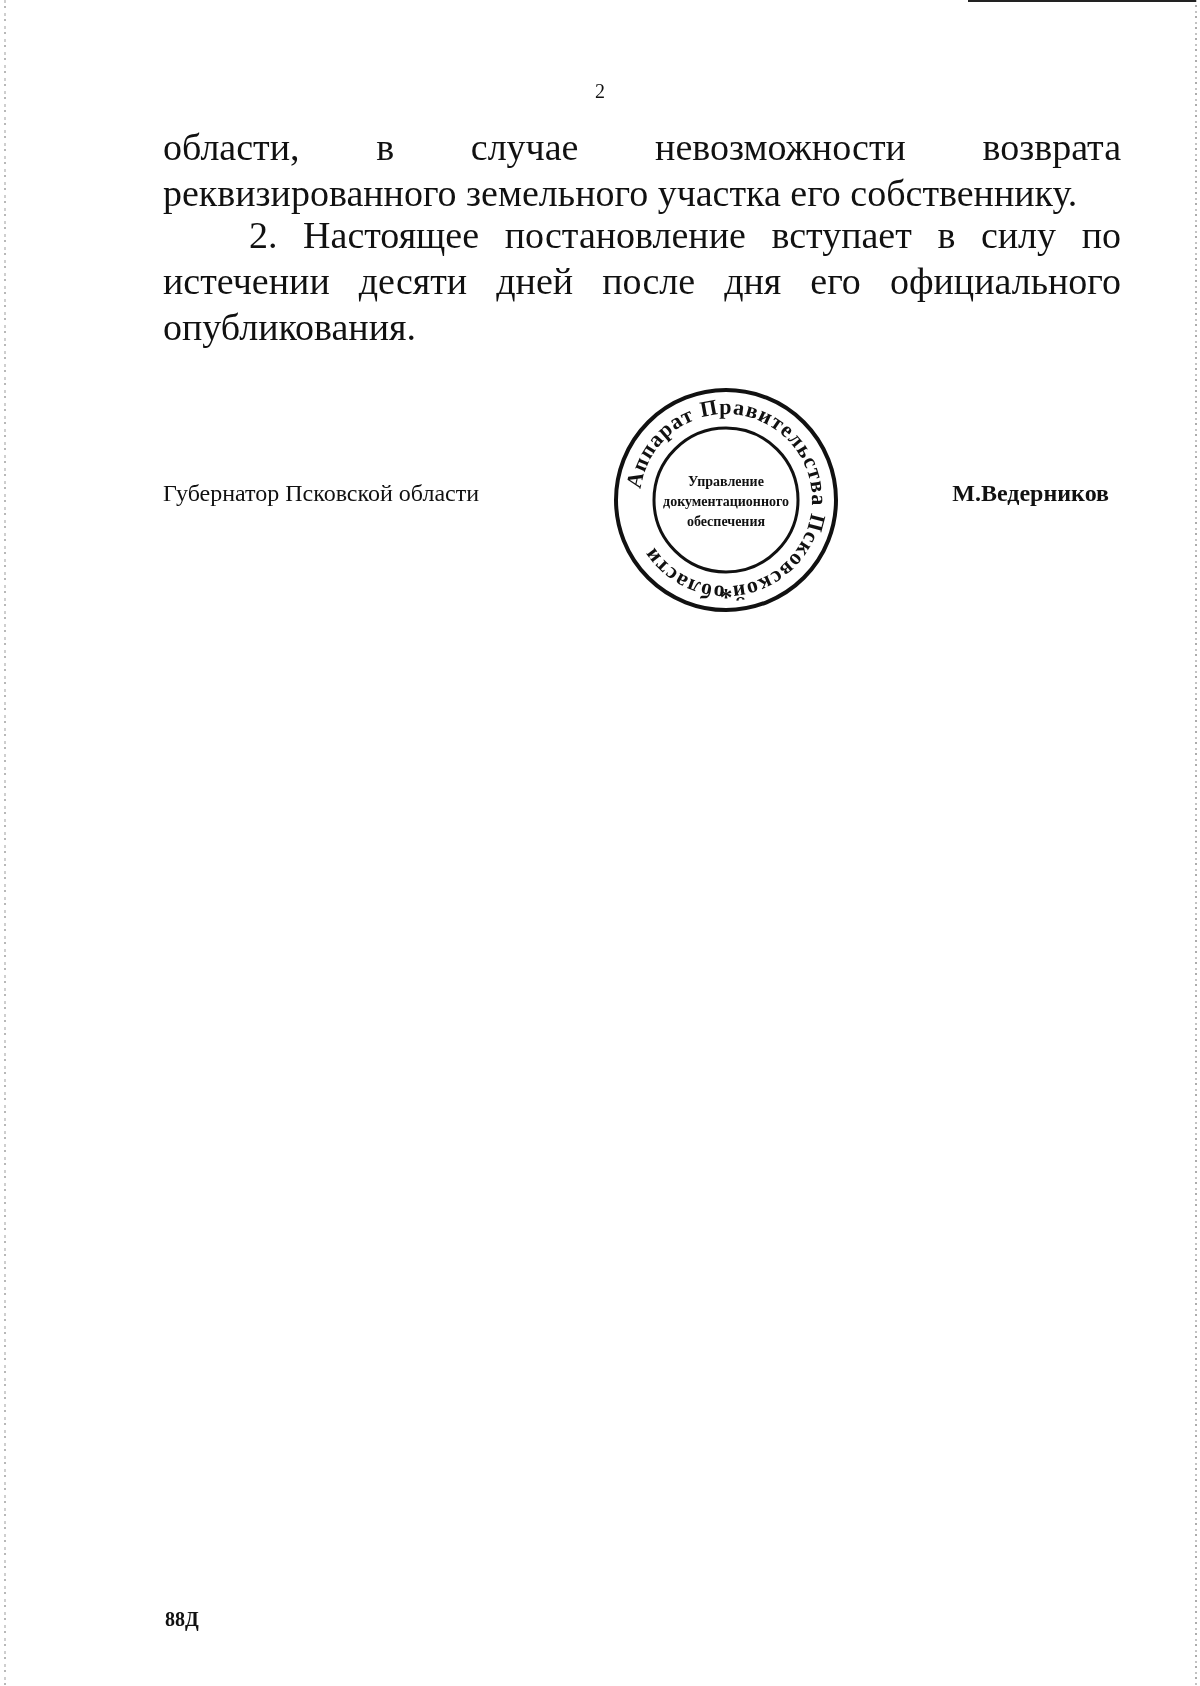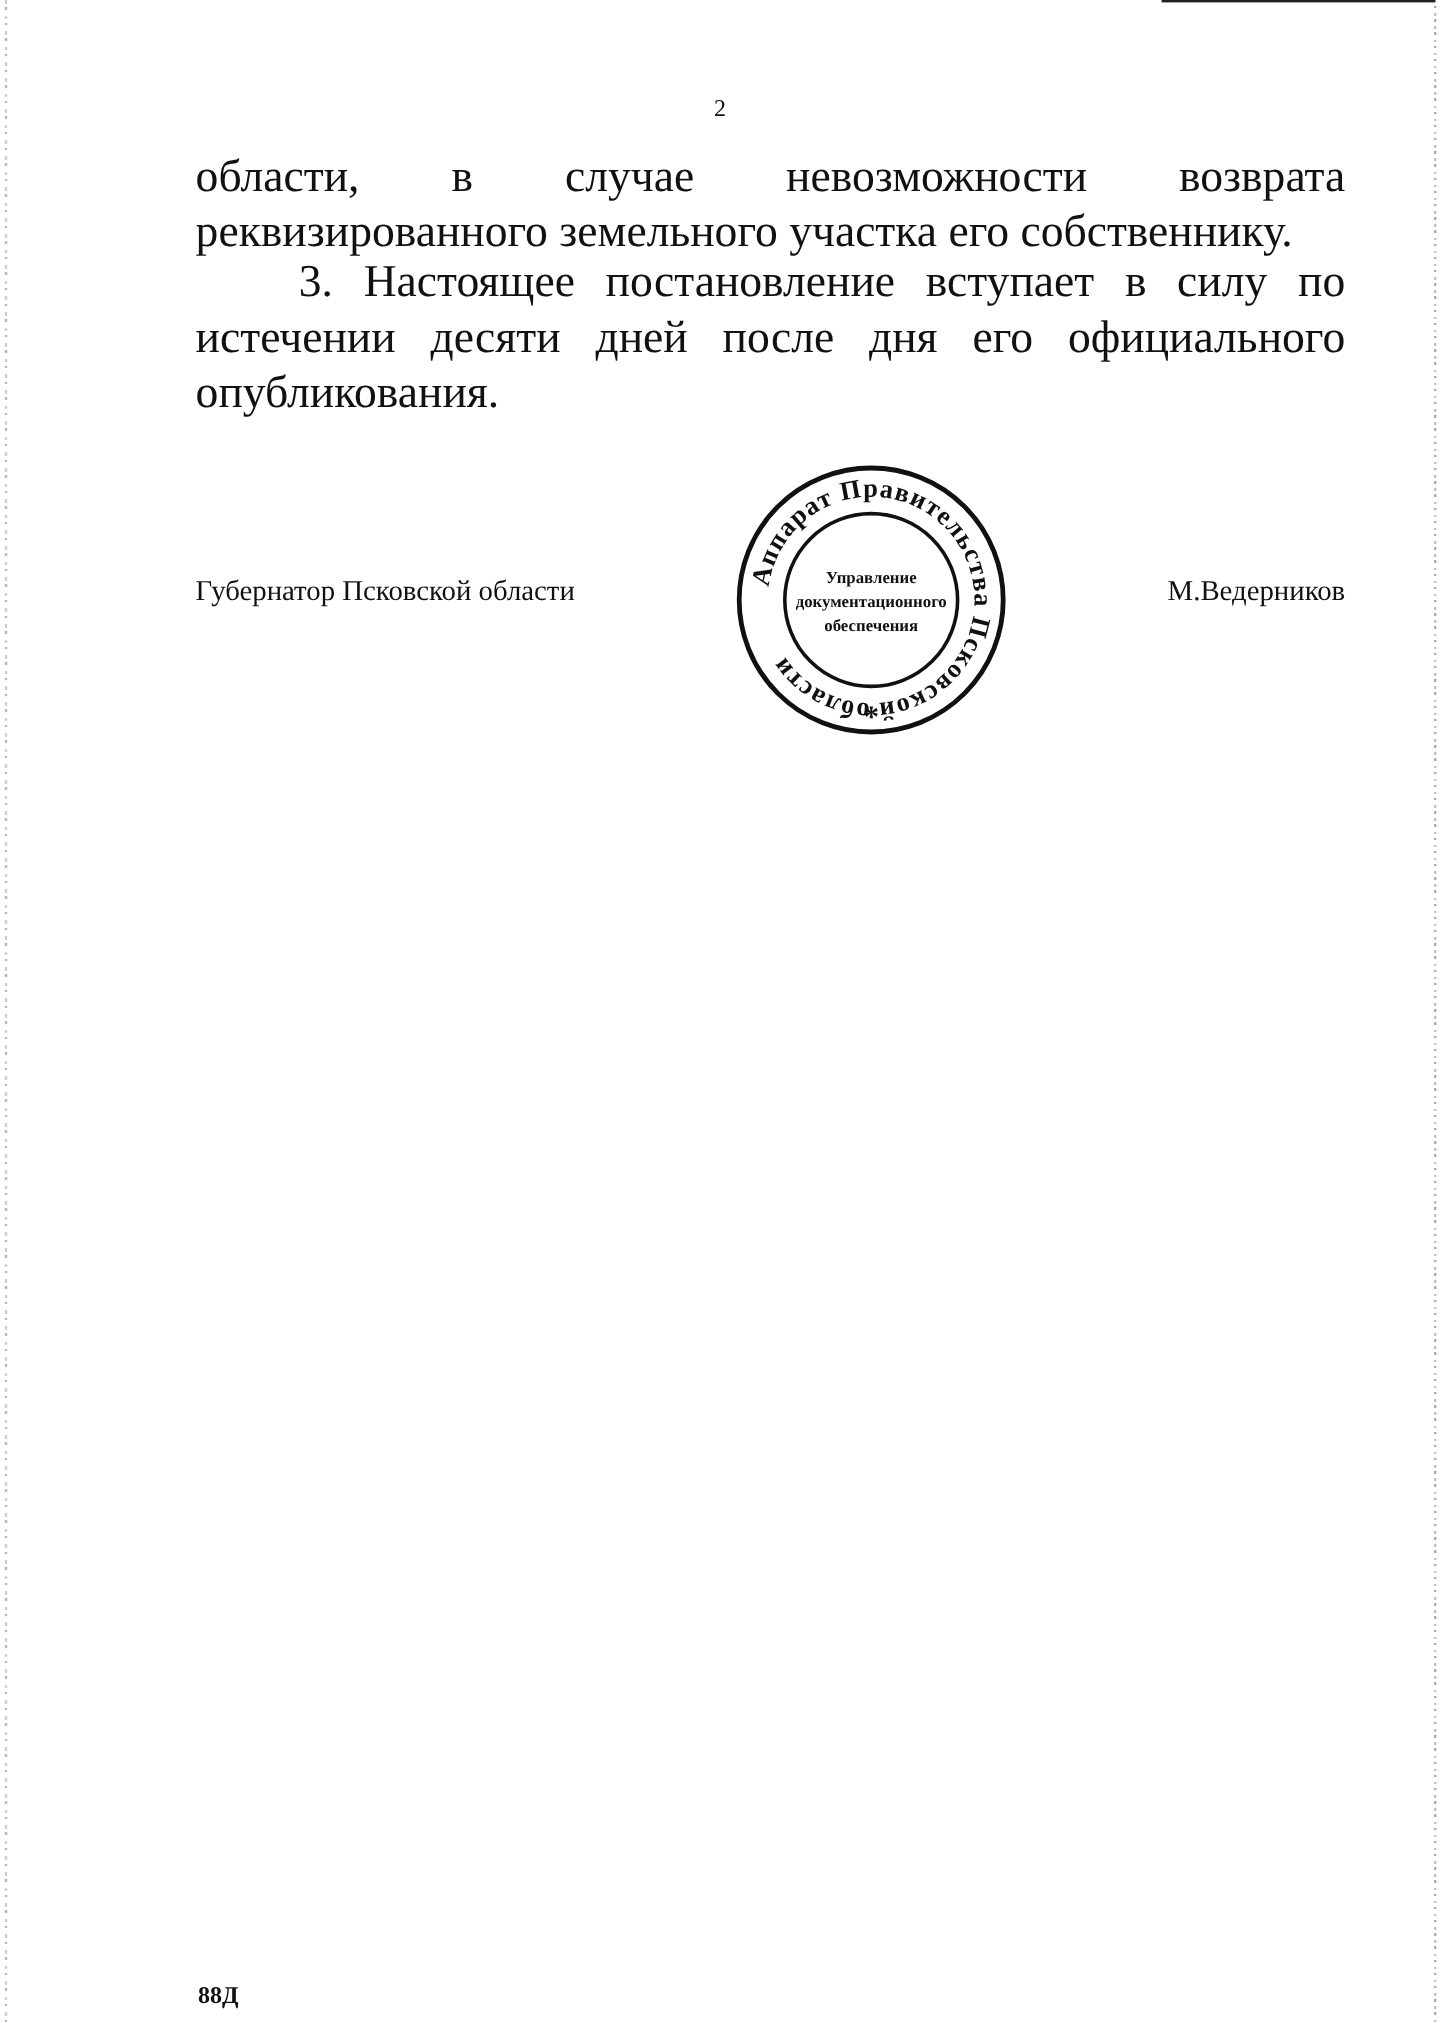--- a/index.html
+++ b/index.html
@@ -25,35 +25,35 @@
       font-size: 20px;
     }
     .para {
       position: absolute; left: 163px; width: 958px; font-size: 38px; line-height: 46px;
       text-align: justify; text-align-last: left; margin: 0;
     }
     .p1 { top: 124px; }
     .p2 { top: 212px; text-indent: 86px; }
     .signature-row { position: absolute; top: 480px; left: 163px; width: 958px; height: 46px; font-size: 24px; }
     .sig-title { position: absolute; left: 0; top: 0; }
-    .sig-name { position: absolute; right: 0; top: 0; }
+    .sig-name { position: absolute; right: 12px; top: 0; font-weight: bold; }
     .stamp { position: absolute; left: 610px; top: 384px; width: 232px; height: 232px; }
-    .footer-code { position: absolute; left: 165px; top: 1676px; font-size: 20px; font-weight: bold; transform: translateY(-24px); }
+    .footer-code { position: absolute; left: 165px; top: 1632px; font-size: 20px; font-weight: bold; transform: translateY(-24px); }
   </style>
 </head>
 <body>
 
 <div class="edge-left"></div>
 <div class="edge-right"></div>
 <div class="top-line"></div>
 
 <div class="page-number">2</div>
 
 <p class="para p1">области, в случае невозможности возврата реквизированного земельного участка его собственнику.</p>
-<p class="para p2">3. Настоящее постановление вступает в силу по истечении десяти дней после дня его официального опубликования.</p>
+<p class="para p2">2. Настоящее постановление вступает в силу по истечении десяти дней после дня его официального опубликования.</p>
 
 <div class="signature-row">
   <span class="sig-title">Губернатор Псковской области</span>
   <span class="sig-name">М.Ведерников</span>
 </div>
 
 <div class="stamp">
   <svg width="232" height="232" viewBox="0 0 232 232">
     <defs>
       <path id="stampArc" d="M 116 116 m -86 0 a 86 86 0 1 1 172 0 a 86 86 0 1 1 -172 0"></path>

